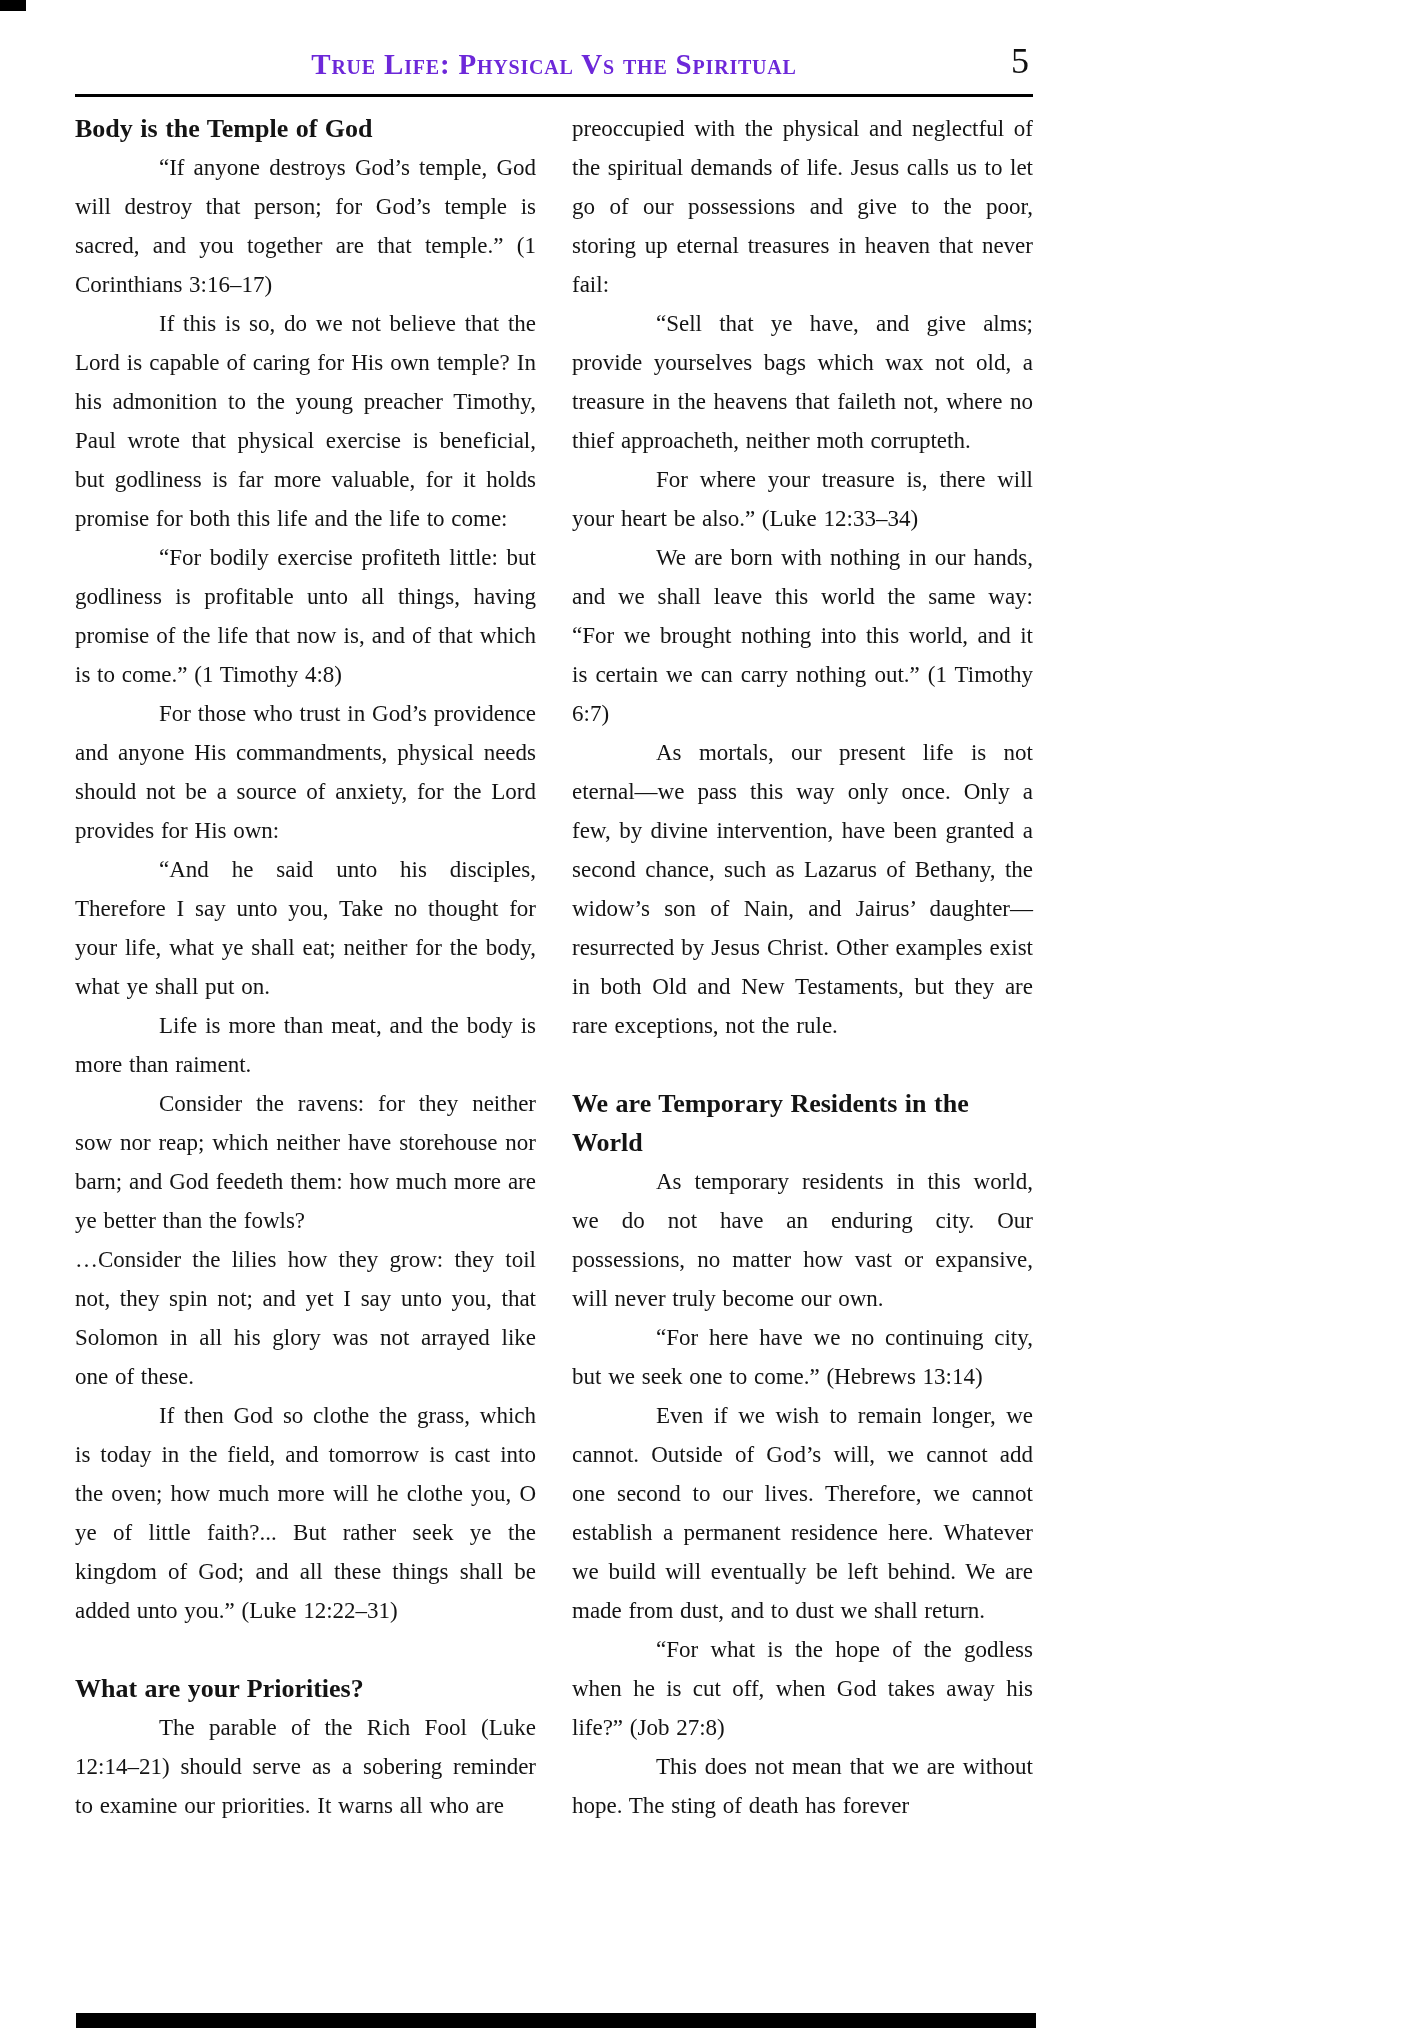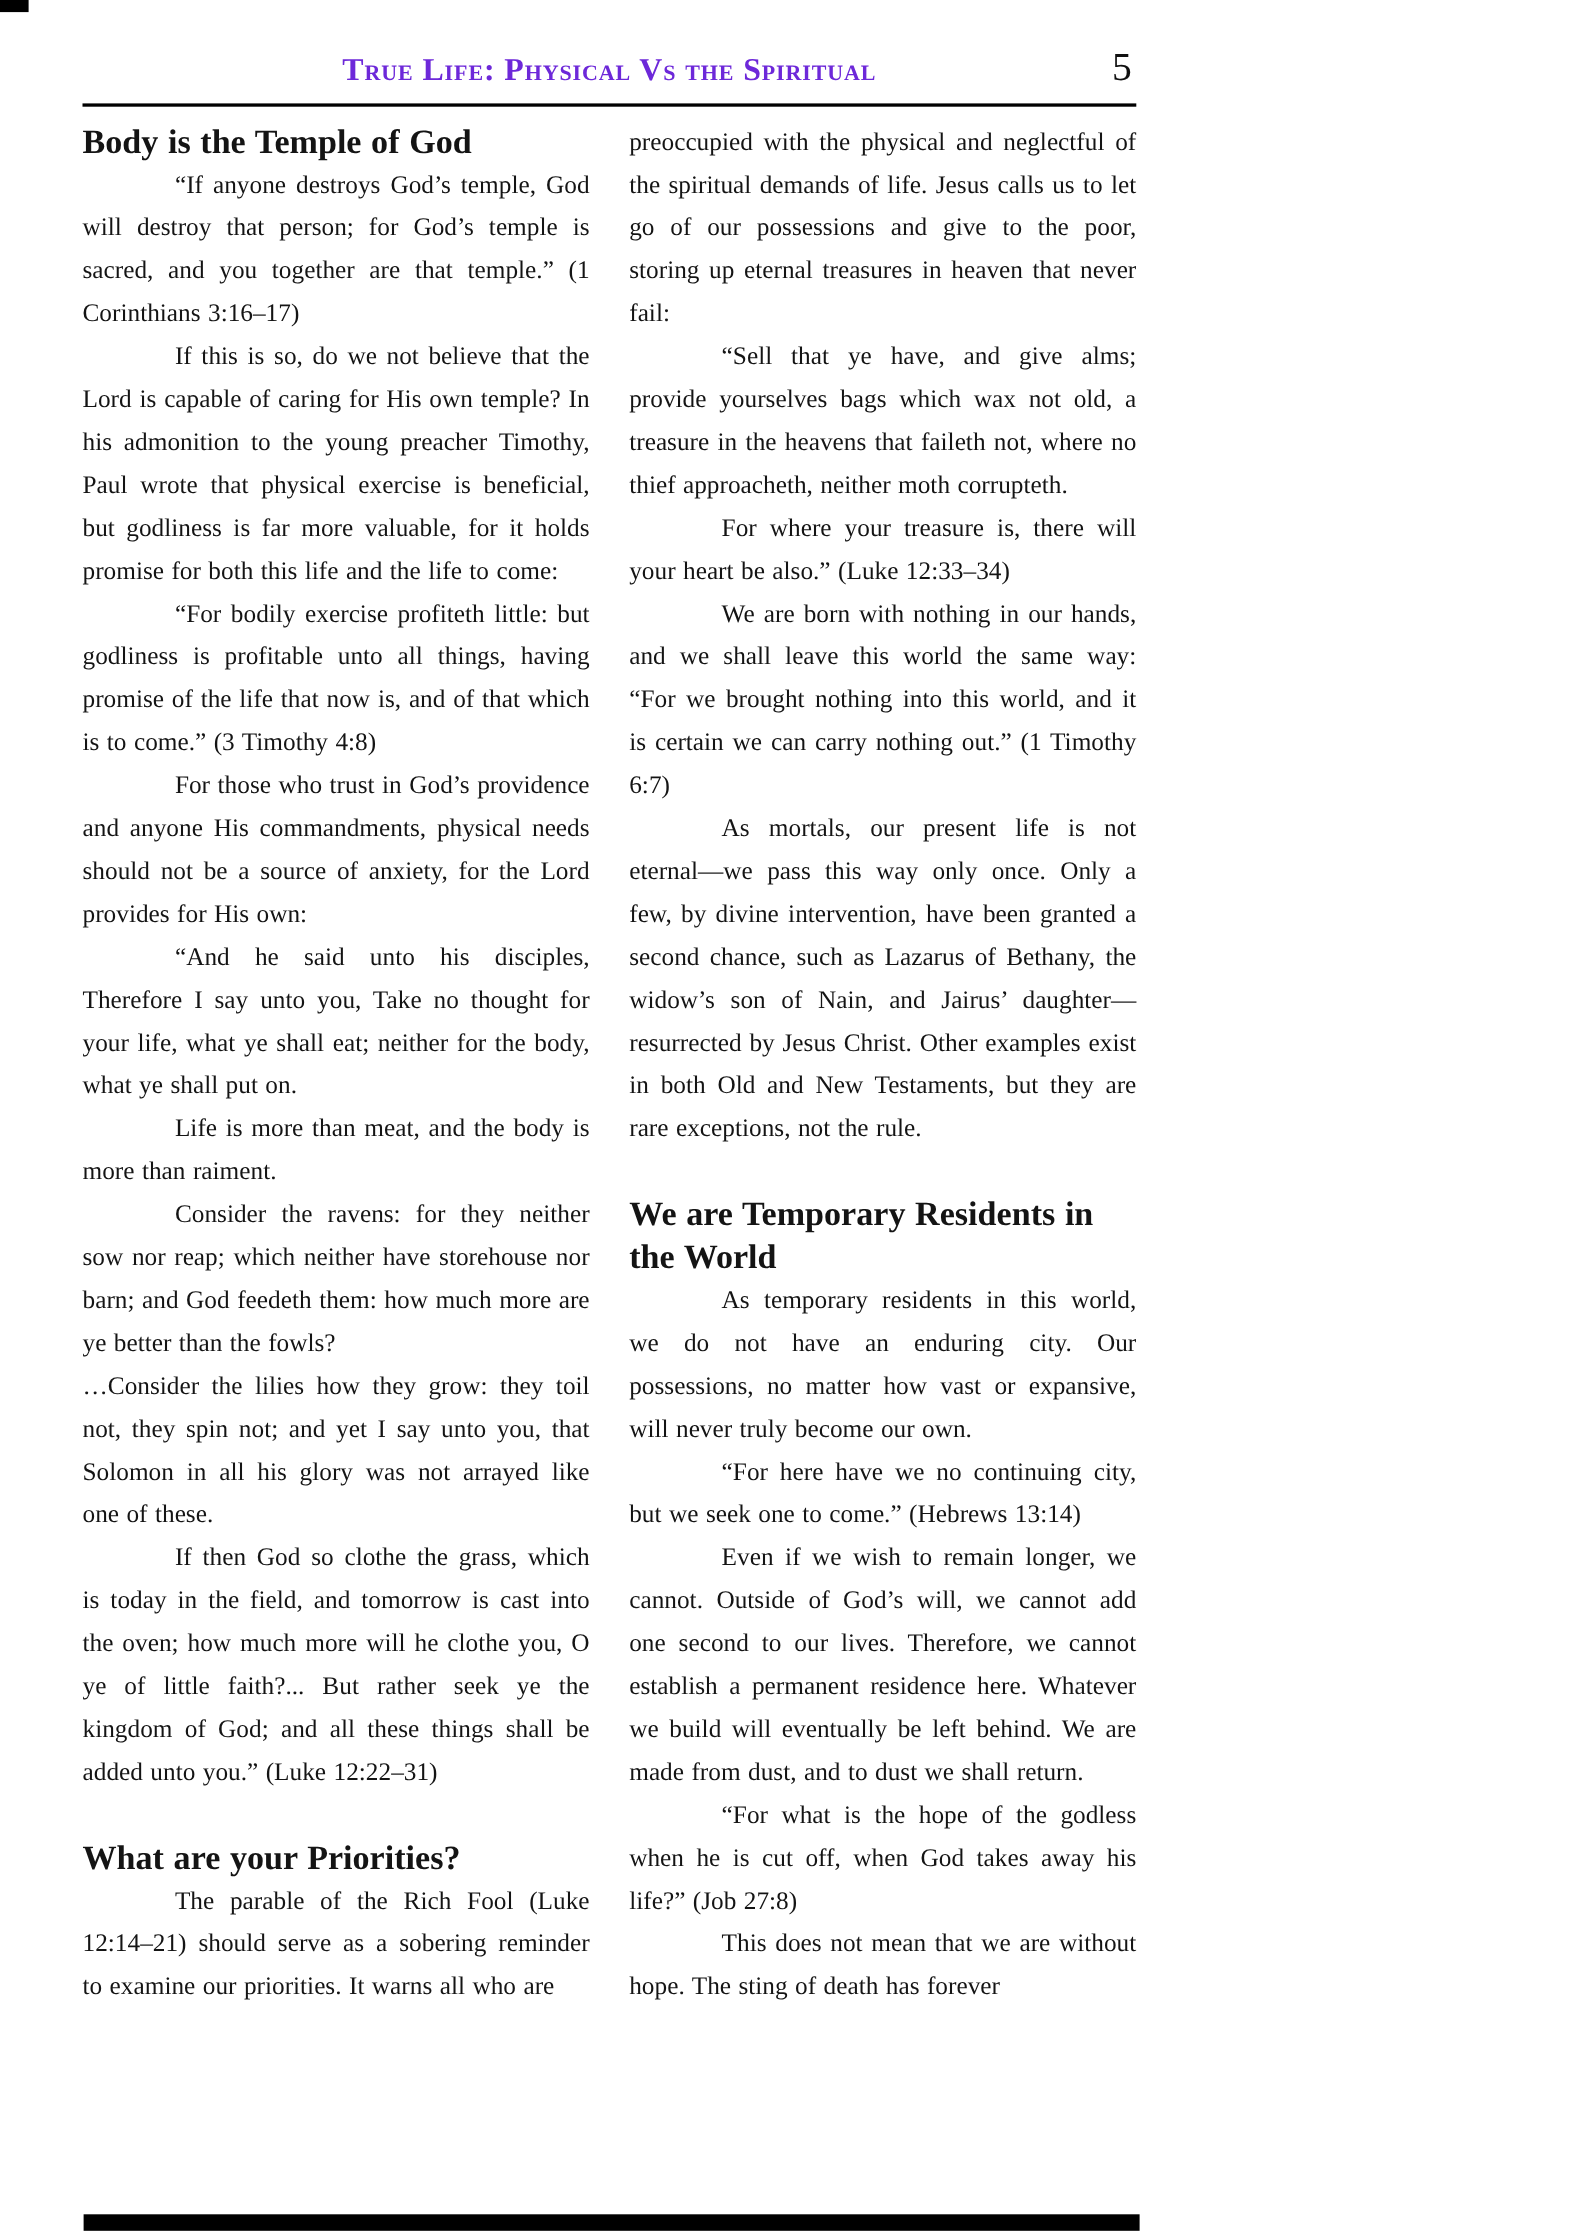--- a/index.html
+++ b/index.html
@@ -81,21 +81,21 @@
   }
   .para {
     margin: 0;
     text-indent: 84px;
   }
   .para.no-indent {
     text-indent: 0;
   }
   .section-heading {
     margin: 39px 0 0 0;
-    font-size: 31px;
+    font-size: 26px;
     line-height: 39px;
     font-weight: bold;
     text-align: left;
     text-indent: 0;
   }
   .column > :first-child {
     margin-top: 0;
   }
 </style>
 </head>
@@ -107,21 +107,21 @@
   <header class="page-header">
     <div class="running-title">True Life: Physical Vs the Spiritual</div>
     <div class="page-number">5</div>
   </header>
   <hr class="header-rule">
   <main class="columns">
     <section class="column" id="col-left">
         <h2 class="section-heading">Body is the Temple of God</h2>
         <p class="para">“If anyone destroys God’s temple, God will destroy that person; for God’s temple is sacred, and you together are that temple.” (1 Corinthians 3:16–17)</p>
         <p class="para">If this is so, do we not believe that the Lord is capable of caring for His own temple? In his admonition to the young preacher Timothy, Paul wrote that physical exercise is beneficial, but godliness is far more valuable, for it holds promise for both this life and the life to come:</p>
-        <p class="para">“For bodily exercise profiteth little: but godliness is profitable unto all things, having promise of the life that now is, and of that which is to come.” (3 Timothy 4:8)</p>
+        <p class="para">“For bodily exercise profiteth little: but godliness is profitable unto all things, having promise of the life that now is, and of that which is to come.” (1 Timothy 4:8)</p>
         <p class="para">For those who trust in God’s providence and anyone His commandments, physical needs should not be a source of anxiety, for the Lord provides for His own:</p>
         <p class="para">“And he said unto his disciples, Therefore I say unto you, Take no thought for your life, what ye shall eat; neither for the body, what ye shall put on.</p>
         <p class="para">Life is more than meat, and the body is more than raiment.</p>
         <p class="para">Consider the ravens: for they neither sow nor reap; which neither have storehouse nor barn; and God feedeth them: how much more are ye better than the fowls?</p>
         <p class="para no-indent">…Consider the lilies how they grow: they toil not, they spin not; and yet I say unto you, that Solomon in all his glory was not arrayed like one of these.</p>
         <p class="para">If then God so clothe the grass, which is today in the field, and tomorrow is cast into the oven; how much more will he clothe you, O ye of little faith?... But rather seek ye the kingdom of God; and all these things shall be added unto you.” (Luke 12:22–31)</p>
         <h2 class="section-heading">What are your Priorities?</h2>
         <p class="para">The parable of the Rich Fool (Luke 12:14–21) should serve as a sobering reminder to examine our priorities. It warns all who are</p>
       </section>
     <section class="column" id="col-right">

